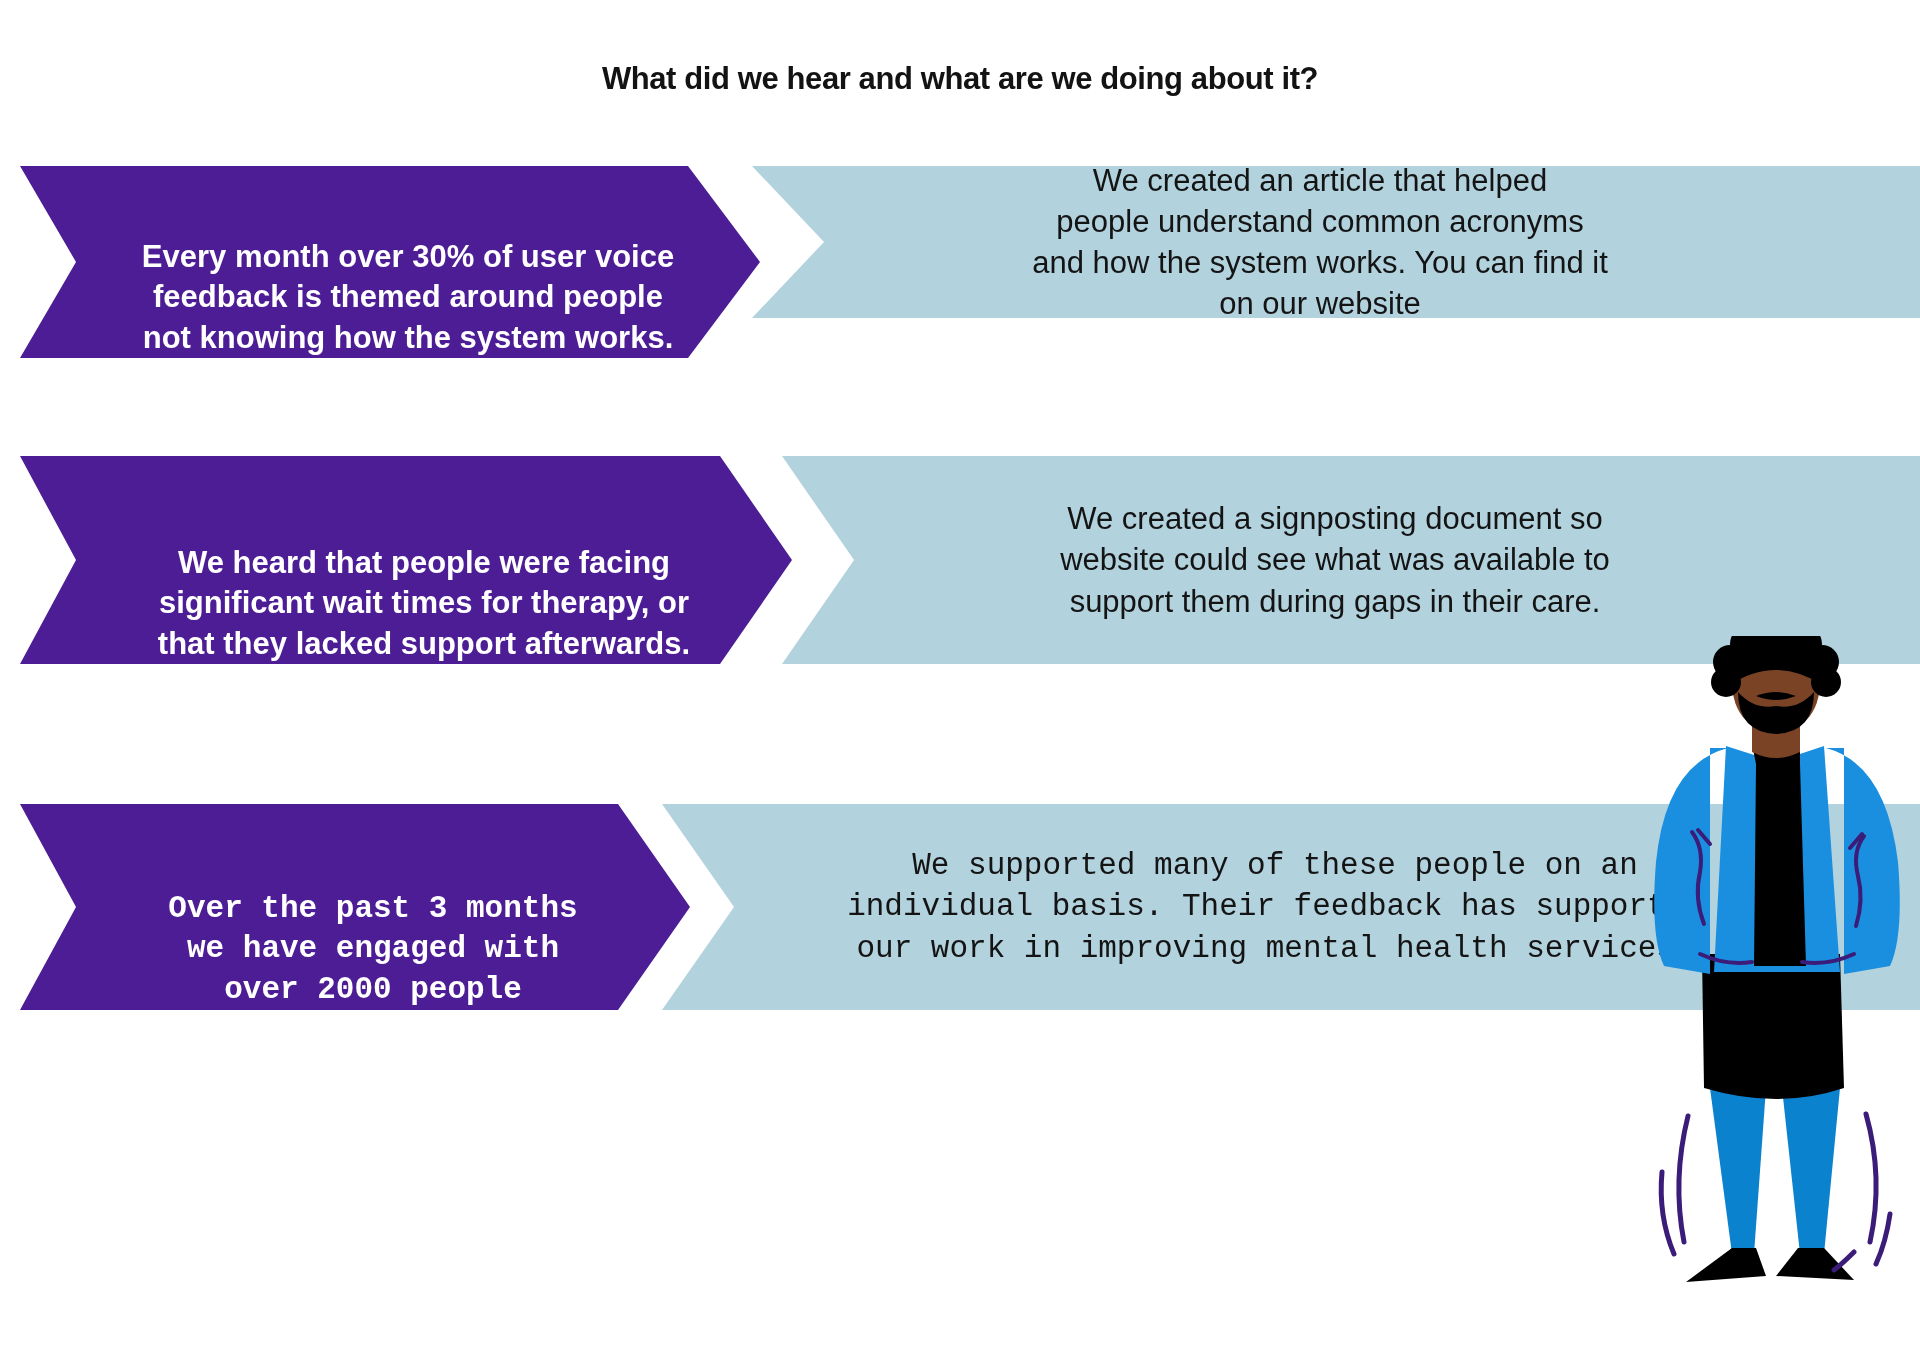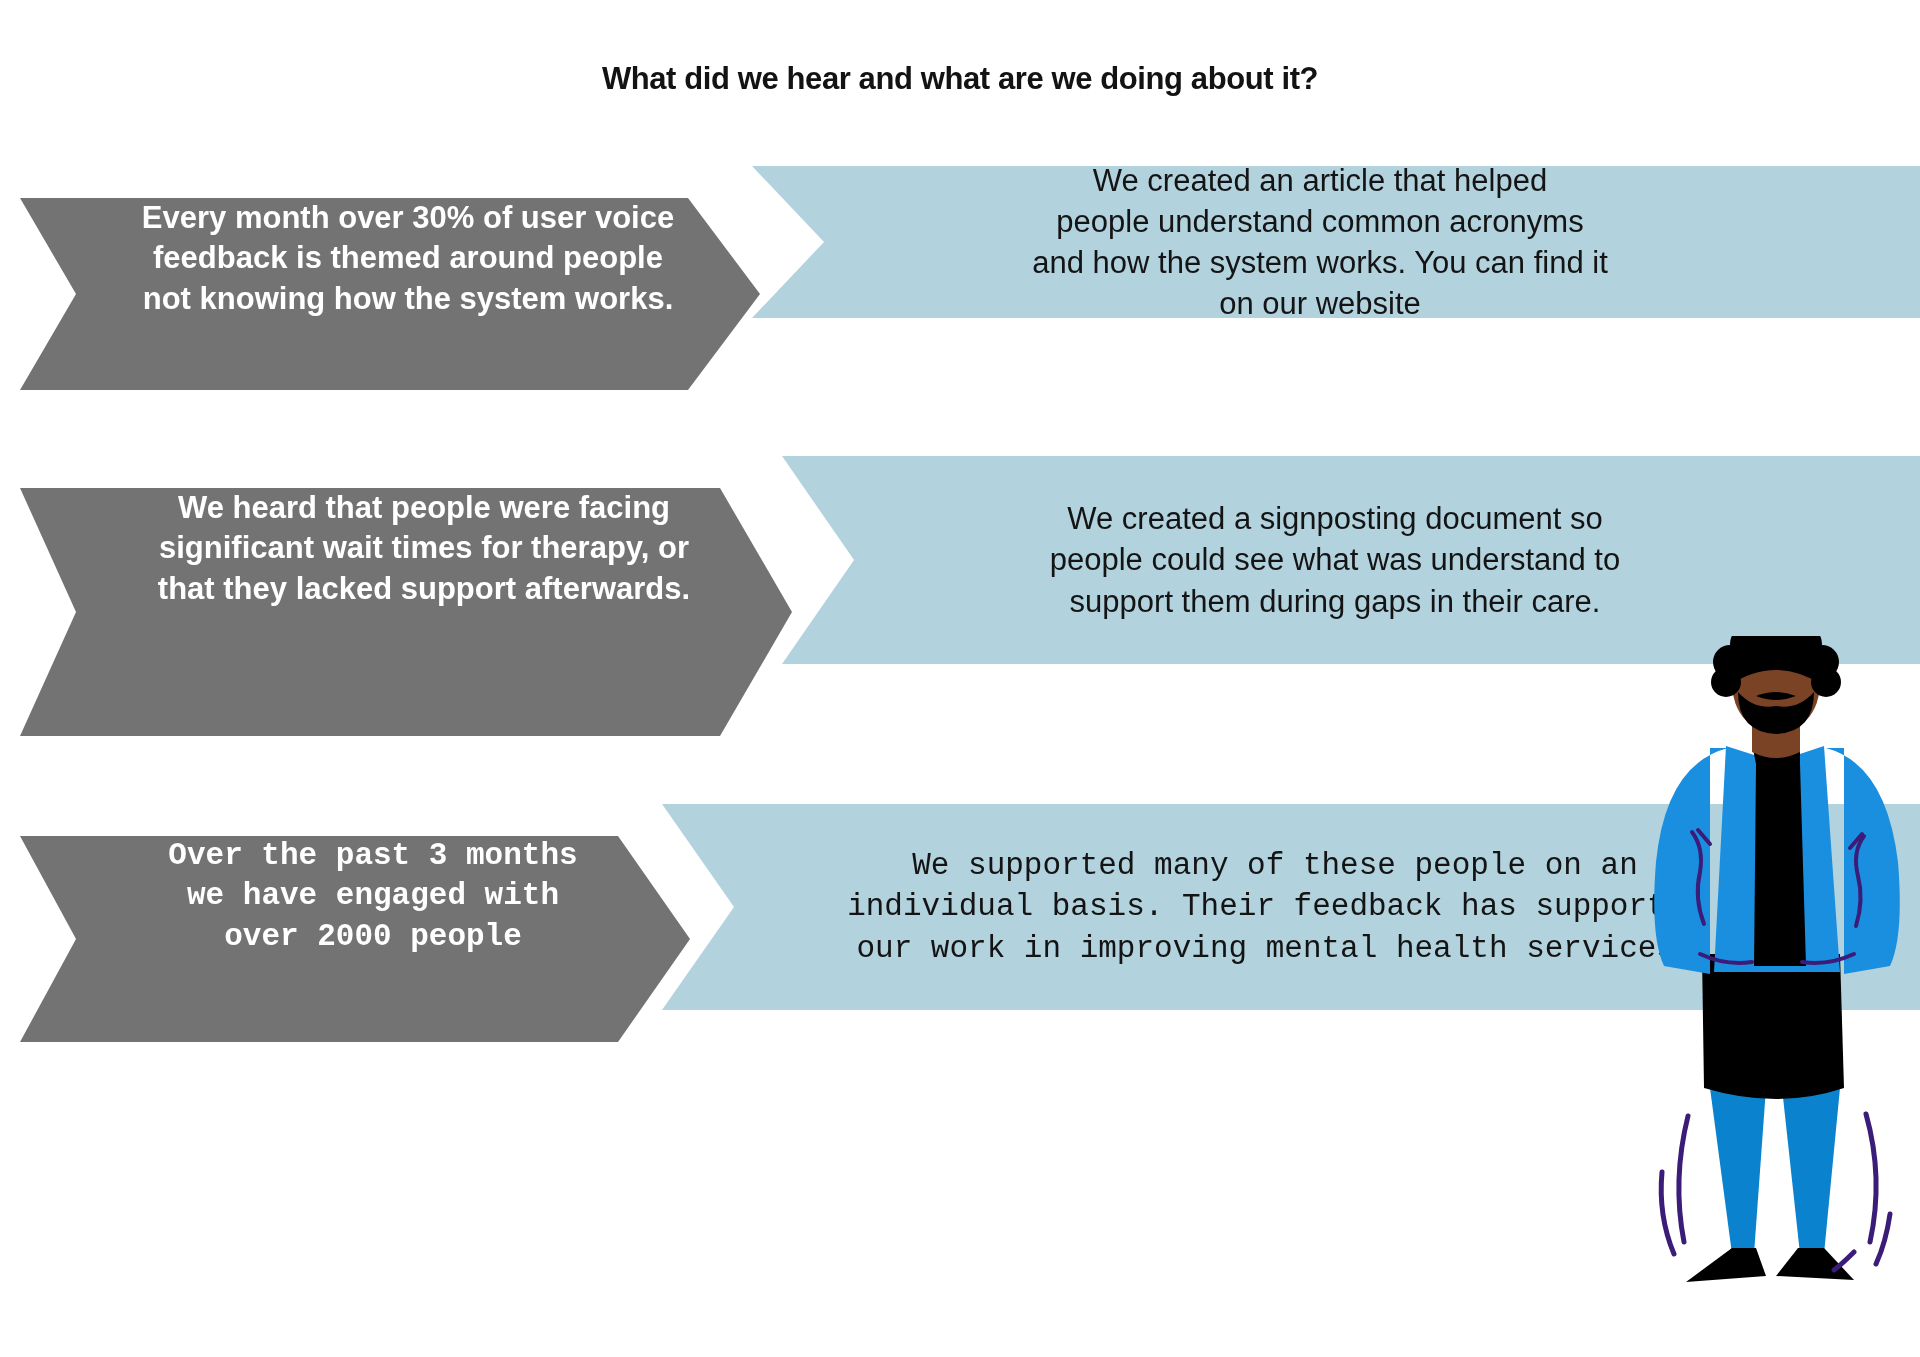--- a/index.html
+++ b/index.html
@@ -32,26 +32,25 @@
     position: absolute;
     left: 0;
     width: 1920px;
   }
 
   
   .heard {
     position: absolute;
     left: 20px;
     top: 0;
-    background: #737373;
+    background: #4c1d95;
     display: flex;
-    align-items: flex-start;
+    align-items: flex-end;
     justify-content: center;
     box-sizing: border-box;
-    margin-top: 32px;
   }
   .heard-text {
     color: #ffffff;
     font-size: 31px;
     font-weight: bold;
     line-height: 1.30;
     text-align: center;
     white-space: pre-line;
     padding: 0 26px 0 62px;
   }
@@ -108,28 +107,28 @@
   </div>
   <div class="did clip-did" style="width:1240px; height:152px;">
     <div class="did-text">We created an article that helped
 people understand common acronyms
 and how the system works. You can find it
 on our website</div>
   </div>
 </div>
 
 <div class="row" style="top:456px; height:208px;">
-  <div class="heard clip-heard" style="width:772px; height:248px;">
+  <div class="heard clip-heard" style="width:772px; height:208px;">
     <div class="heard-text">We heard that people were facing
 significant wait times for therapy, or
 that they lacked support afterwards.</div>
   </div>
   <div class="did clip-did" style="width:1210px; height:208px;">
     <div class="did-text">We created a signposting document so
-people could see what was understand to
+website could see what was available to
 support them during gaps in their care.</div>
   </div>
 </div>
 
 <div class="row" style="top:804px; height:206px;font-family:Liberation Mono, monospace;">
   <div class="heard clip-heard" style="width:670px; height:206px;">
     <div class="heard-text">Over the past 3 months
 we have engaged with
 over 2000 people</div>
   </div>

